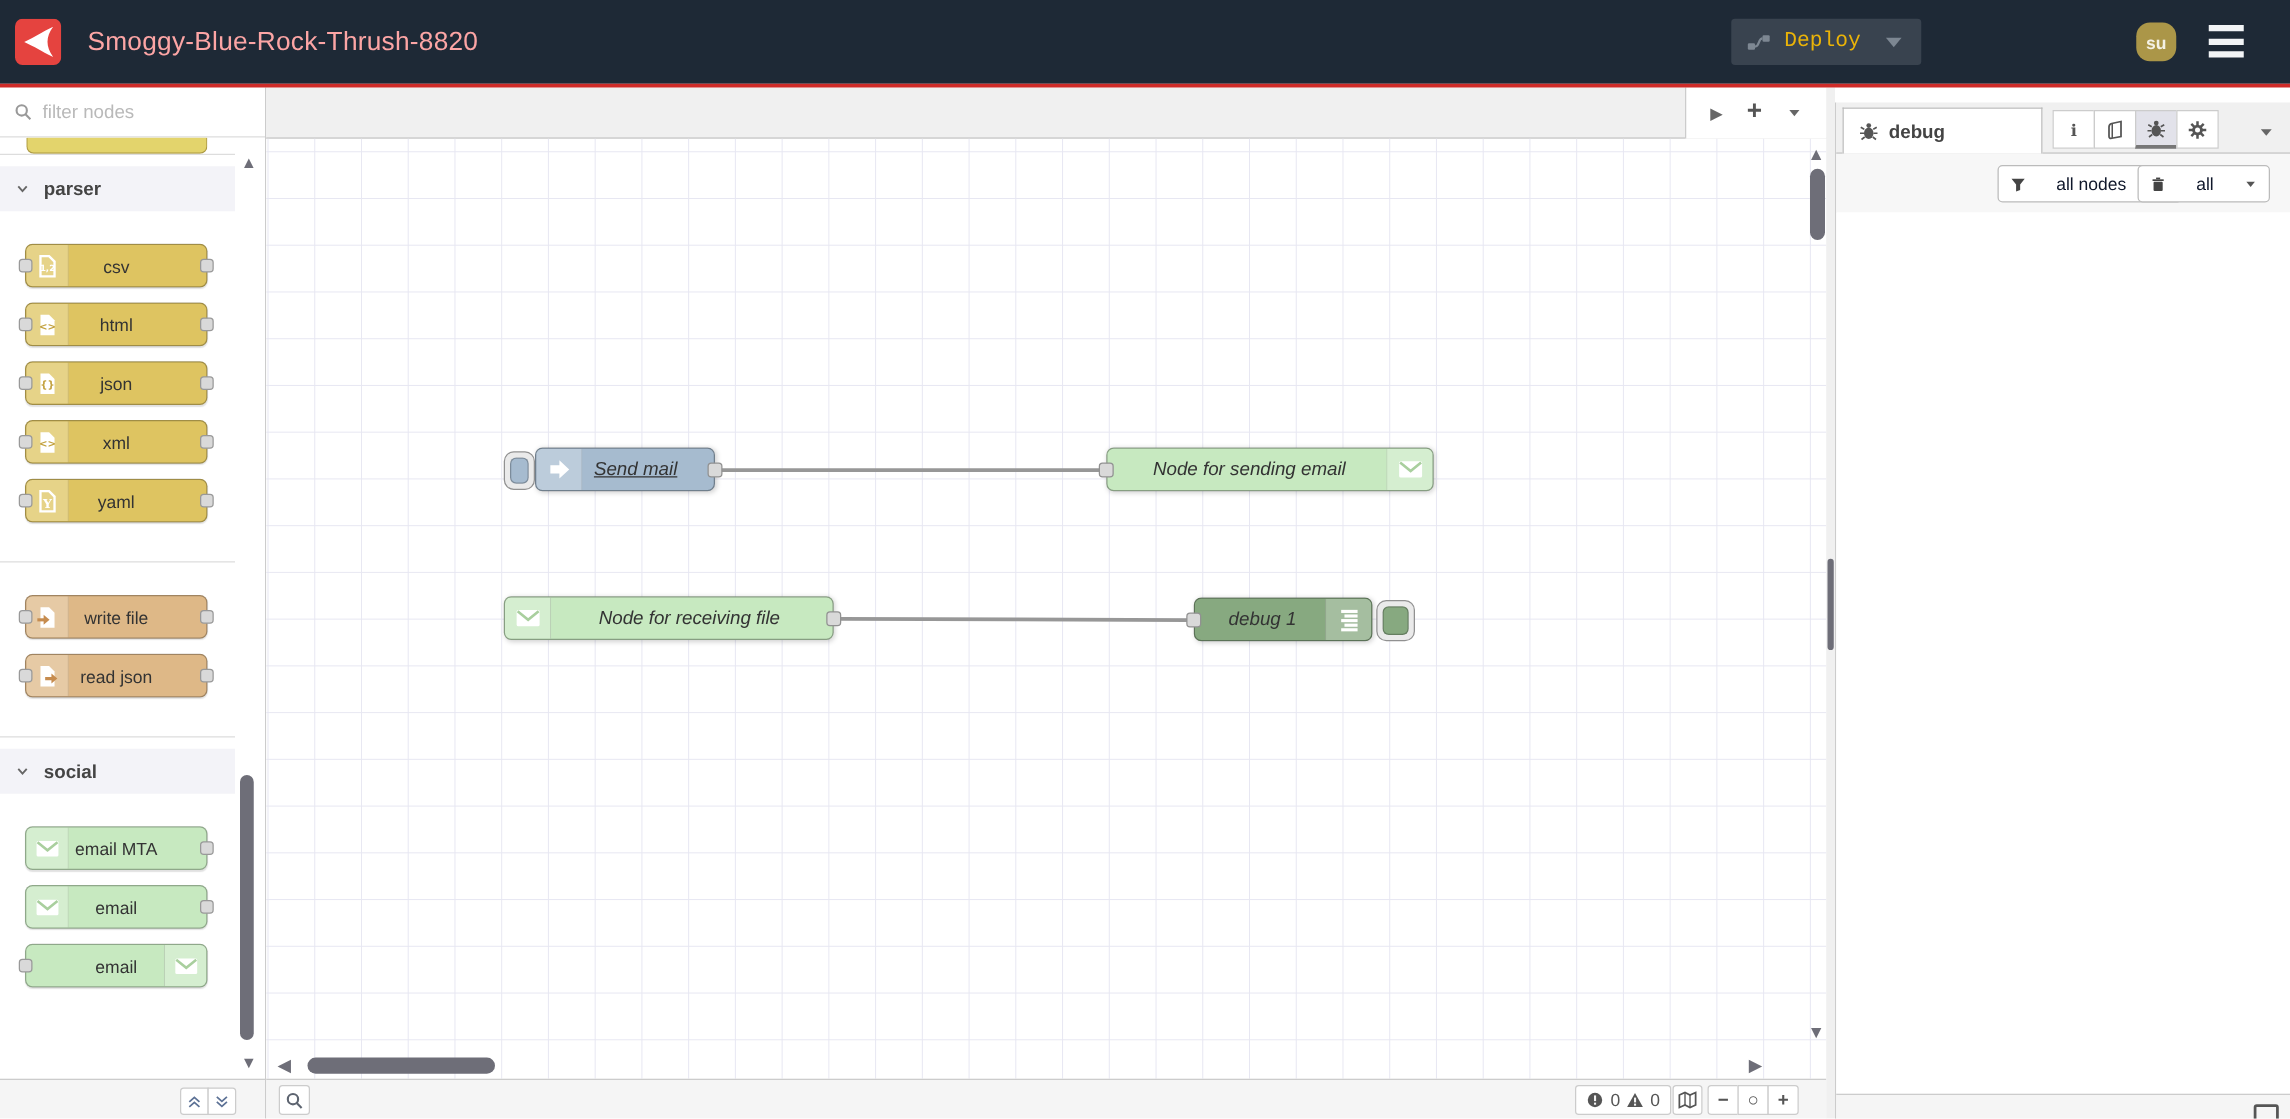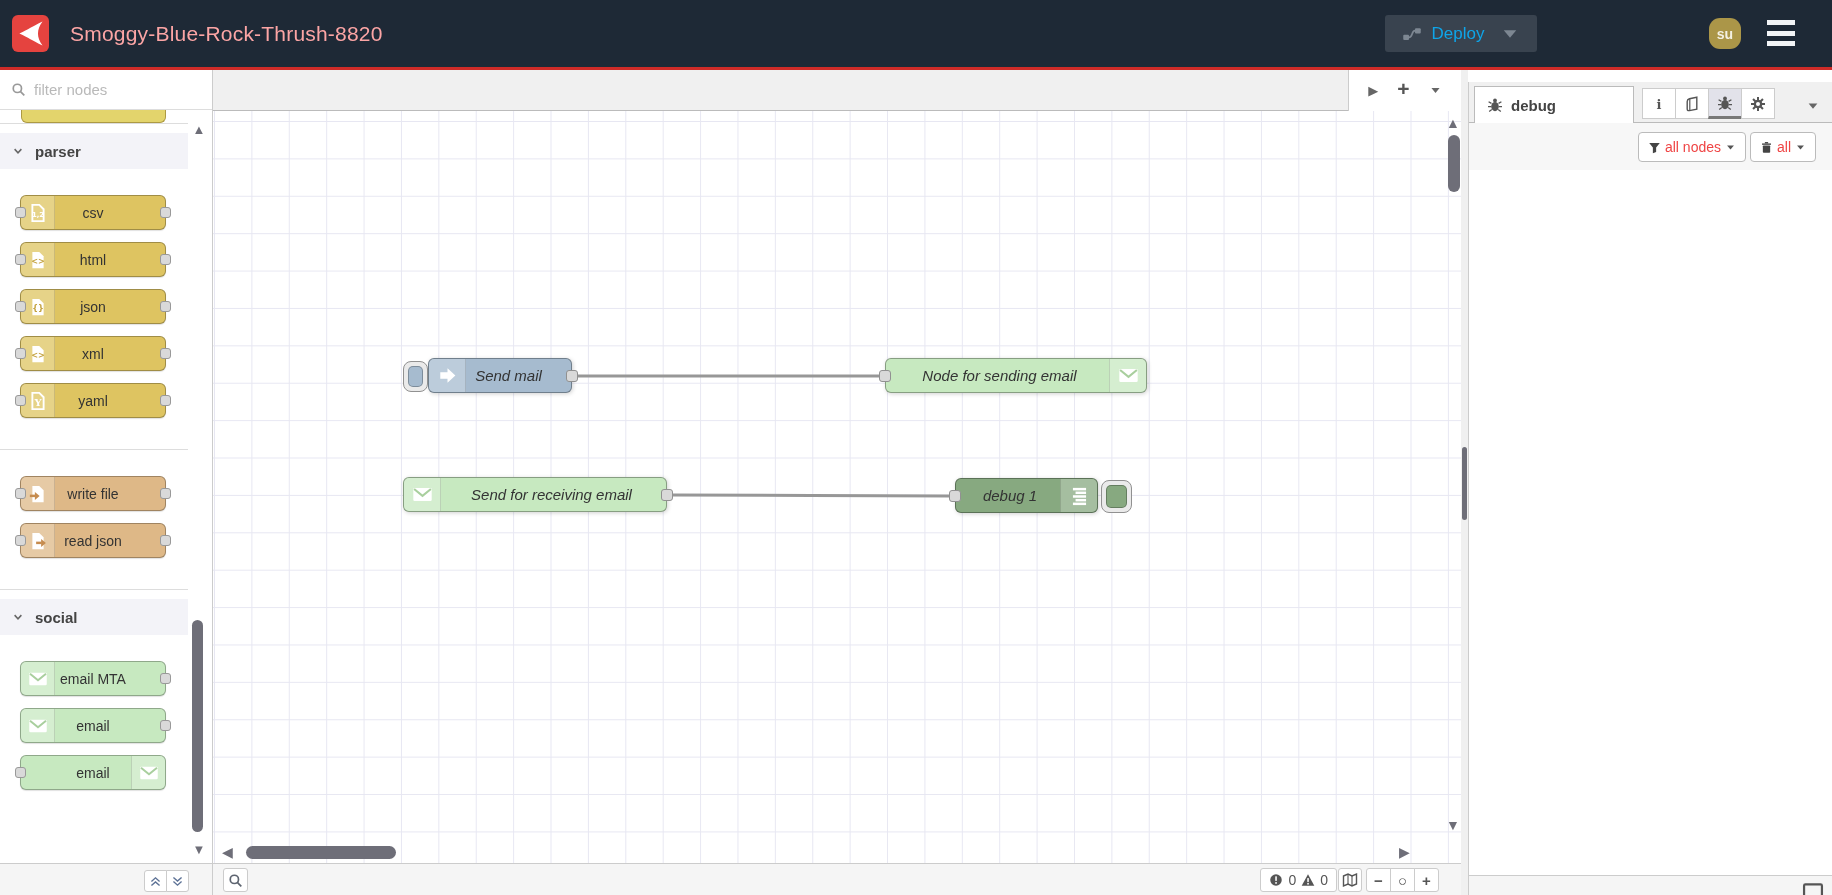--- a/index.html
+++ b/index.html
@@ -7,21 +7,21 @@
   body { font-family:"Liberation Sans", sans-serif; }
   #app { position:relative; width:1832px; height:895px; overflow:hidden; background:#fff; }
 
   
   #header { position:absolute; left:0; top:0; width:1832px; height:67px; background:#1e2936; display:flex; align-items:center; }
   #red-line { position:absolute; left:0; top:67px; width:1832px; height:3px; background:#cf2b28; z-index:40; }
   #logo { width:37px; height:37px; margin-left:12px; }
   #app-title { color:#fca5a5; font-size:21px; font-weight:400; margin-left:21px; letter-spacing:0.2px; }
   #deploy-button { position:absolute; right:295px; top:15px; width:152px; height:37px; background:#39434f; border-radius:3px; display:flex; align-items:center; justify-content:center; gap:10px; cursor:default; }
   #deploy-button .icon { width:20px; height:20px; color:#7d8792; }
-  #deploy-label { color:#0ea5e9; font-size:17px; }
+  #deploy-label { color:#eab308; font-size:17px;font-family:Liberation Mono, monospace; }
   #deploy-caret { width:14px; height:14px; color:#7d8792; margin-left:6px; }
   #avatar { position:absolute; right:91px; top:18px; width:32px; height:31px; background:#ab9648; border-radius:11px; color:#f4f1e4; font-size:14px; font-weight:bold; display:flex; align-items:center; justify-content:center; }
   #hamburger { position:absolute; right:37px; top:20px; width:28px; height:26px; display:flex; flex-direction:column; justify-content:space-between; cursor:pointer; }
   #hamburger div { height:5px; background:#f2f4f6; }
 
   
   #palette { position:absolute; left:0; top:70px; width:213px; height:825px; background:#fff; border-right:1px solid #ccc; }
   #palette-search { position:absolute; left:0; top:0; width:212px; height:40px; border-bottom:1px solid #ddd; display:flex; align-items:center; }
   #palette-search .icon { width:15px; height:15px; margin-left:11px; color:#999; flex:none; }
   #palette-search input { border:none; outline:none; flex:1; margin-left:8px; font-size:15px; color:#8b5cf6; font-family:"Liberation Sans",sans-serif; width:120px; }
@@ -99,21 +99,21 @@
   #sidebar .tabbar { height:41px; }
   #debug-tab { position:absolute; left:5px; top:4px; width:160px; height:37px; background:#fff; border:1px solid #bbb; border-bottom:none; display:flex; align-items:center; padding-left:12px; gap:8px; cursor:pointer; }
   #debug-tab .icon { width:16px; height:16px; color:#555; }
   #debug-tab span { font-size:15px; font-weight:bold; color:#444; }
   #sidebar-buttons { position:absolute; left:174px; top:6px; display:flex; }
   .sbar-btn { width:34px; height:31px; background:#fff; border:1px solid #ccc; margin-left:-1px; display:flex; align-items:center; justify-content:center; color:#555; cursor:pointer; }
   .sbar-btn .icon { width:16px; height:16px; }
   .sbar-btn.active { background:#e2e2ea; border-bottom:3px solid #777; }
   #sidebar-caret { position:absolute; right:12px; top:17px; width:14px; height:14px; color:#666; }
   #filter-row { position:absolute; left:0; top:41px; width:363px; height:47px; background:#f7f7f7; }
-  .filter-btn { position:absolute; top:9px; height:30px; background:#fff; border:1px solid #bbb; border-radius:4px; display:flex; align-items:center; justify-content:center; gap:4px; color:#ef4444; font-size:14px; cursor:pointer; padding:0 9px; }
+  .filter-btn { position:absolute; top:9px; height:30px; background:#fff; border:1px solid #bbb; border-radius:4px; display:flex; align-items:center; justify-content:center; gap:24px; color:#0f172a; font-size:14px; cursor:pointer; padding:0 9px; }
   .filter-btn .icon { width:13px; height:13px; color:#444; }
   .filter-btn .caret { width:11px; height:11px; color:#555; }
   #filter-nodes-button { right:86px; }
   #clear-debug-button { right:16px; }
   #debug-body { position:absolute; left:0; top:88px; width:363px; height:705px; background:#fff; }
   #sidebar-footer { position:absolute; left:0; top:793px; width:363px; height:32px; background:#f5f5f5; border-top:1px solid #ccc; }
   #open-window-button { position:absolute; right:8px; top:5px; width:22px; height:22px; color:#555; cursor:pointer; }
   .icon svg { width:100%; height:100%; display:block; }
   .icon { display:inline-block; }
 </style>
@@ -369,21 +369,21 @@
         </svg>
       <div id="canvas-nodes">
           <div class="flow-node" style="left: 215px; top: 247px; width: 144px; background: rgb(166, 187, 207);">
             <div class="fn-icon left">
               <span class="icon">
                 <svg viewBox="0 0 16 16">
                   <path d="M2.5 5.5 H8 V2.5 L14 8 L8 13.5 V10.5 H2.5 Z" fill="#fff"></path>
                 </svg>
               </span>
             </div>
-            <div class="fn-label" style="left: 37px; right: 20px;">Send mail</div>
+            <div class="fn-label" style="left: 37px; right: 20px; text-decoration: underline;">Send mail</div>
             <div class="fn-port right"></div>
             <div class="node-button left">
               <div class="inner" style="background: rgb(166, 187, 207);"></div>
             </div>
           </div>
           <div class="flow-node" style="left: 672px; top: 247px; width: 262px; background: rgb(199, 233, 192);">
             <div class="fn-icon right">
               <span class="icon">
                 <svg viewBox="0 0 16 16">
                   <rect x="1" y="3" width="14" height="10" rx="1" fill="#fff"></rect>
@@ -396,21 +396,21 @@
           </div>
           <div class="flow-node" style="left: 190px; top: 366px; width: 264px; background: rgb(199, 233, 192);">
             <div class="fn-icon left">
               <span class="icon">
                 <svg viewBox="0 0 16 16">
                   <rect x="1" y="3" width="14" height="10" rx="1" fill="#fff"></rect>
                   <path d="M1.6 3.8 L8 9 L14.4 3.8" fill="none" stroke="#a9cf9e" stroke-width="1.6"></path>
                 </svg>
               </span>
             </div>
-            <div class="fn-label" style="left: 37px; right: 4px;">Send for receiving email</div>
+            <div class="fn-label" style="left: 37px; right: 4px;">Node for receiving file</div>
             <div class="fn-port right"></div>
           </div>
           <div class="flow-node" style="left: 742px; top: 367px; width: 143px; background: rgb(135, 169, 128);">
             <div class="fn-icon right">
               <span class="icon">
                 <svg viewBox="0 0 16 16" fill="#fff">
                   <rect x="3" y="2.2" width="10" height="1.9"></rect>
                   <rect x="5" y="5" width="8" height="1.9"></rect>
                   <rect x="3" y="7.8" width="10" height="1.9"></rect>
                   <rect x="5" y="10.6" width="8" height="1.9"></rect>

